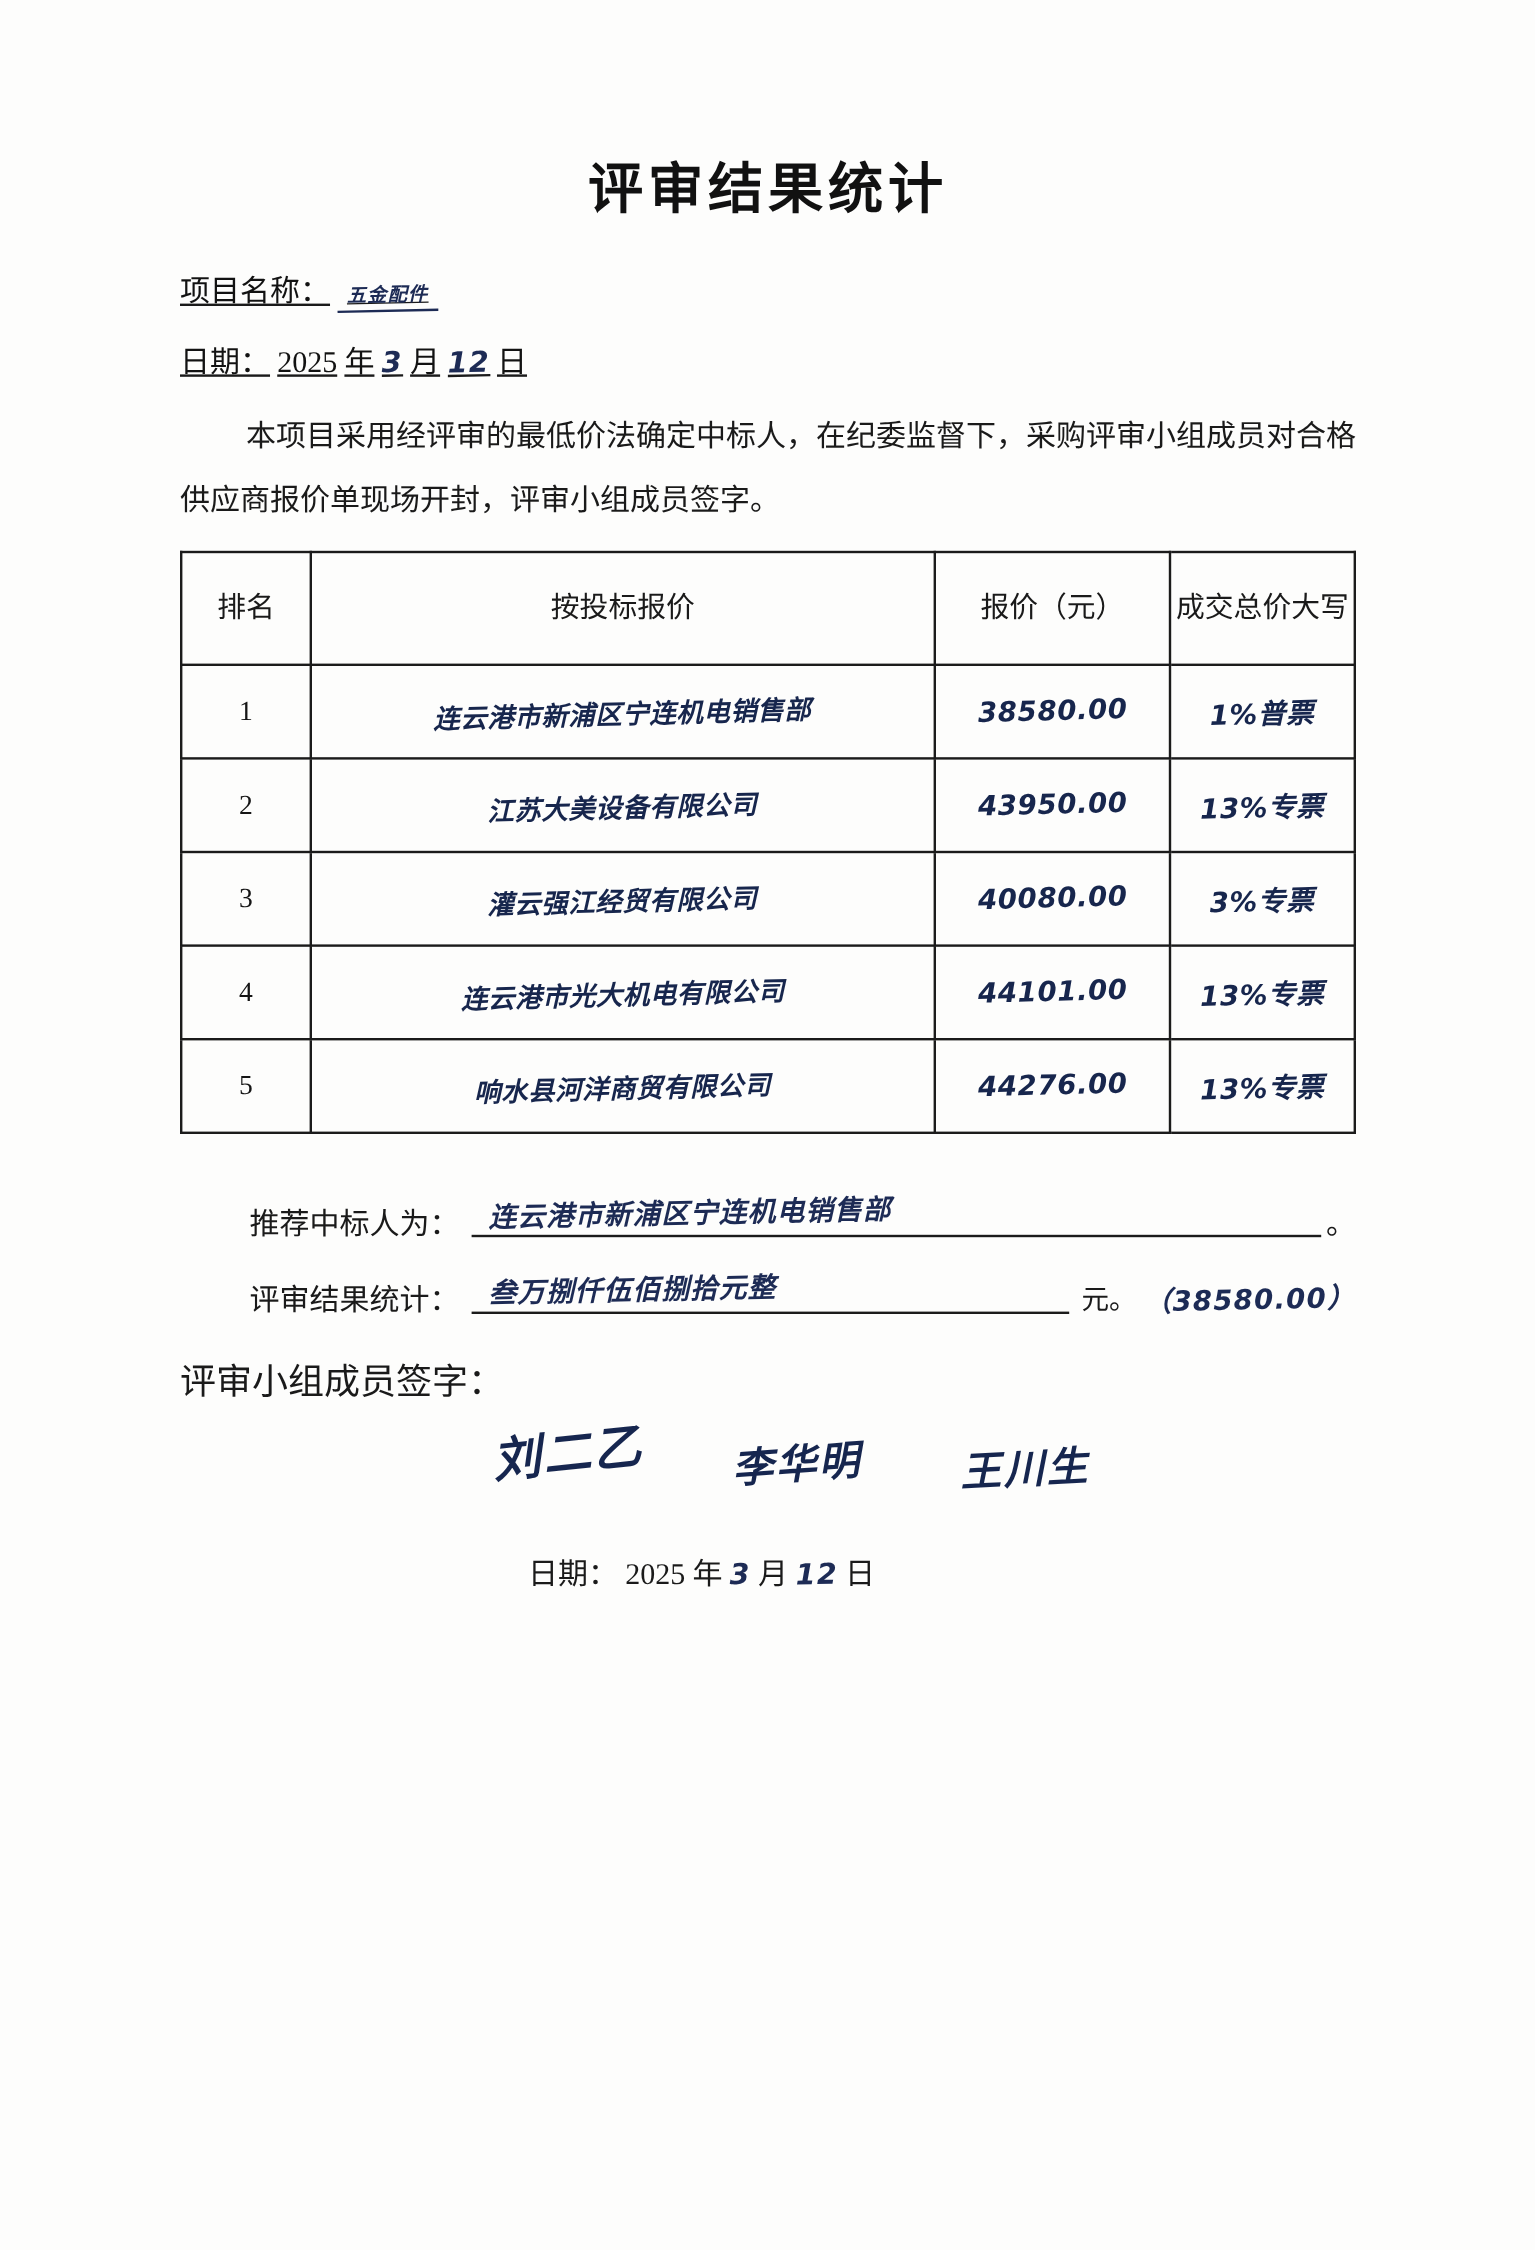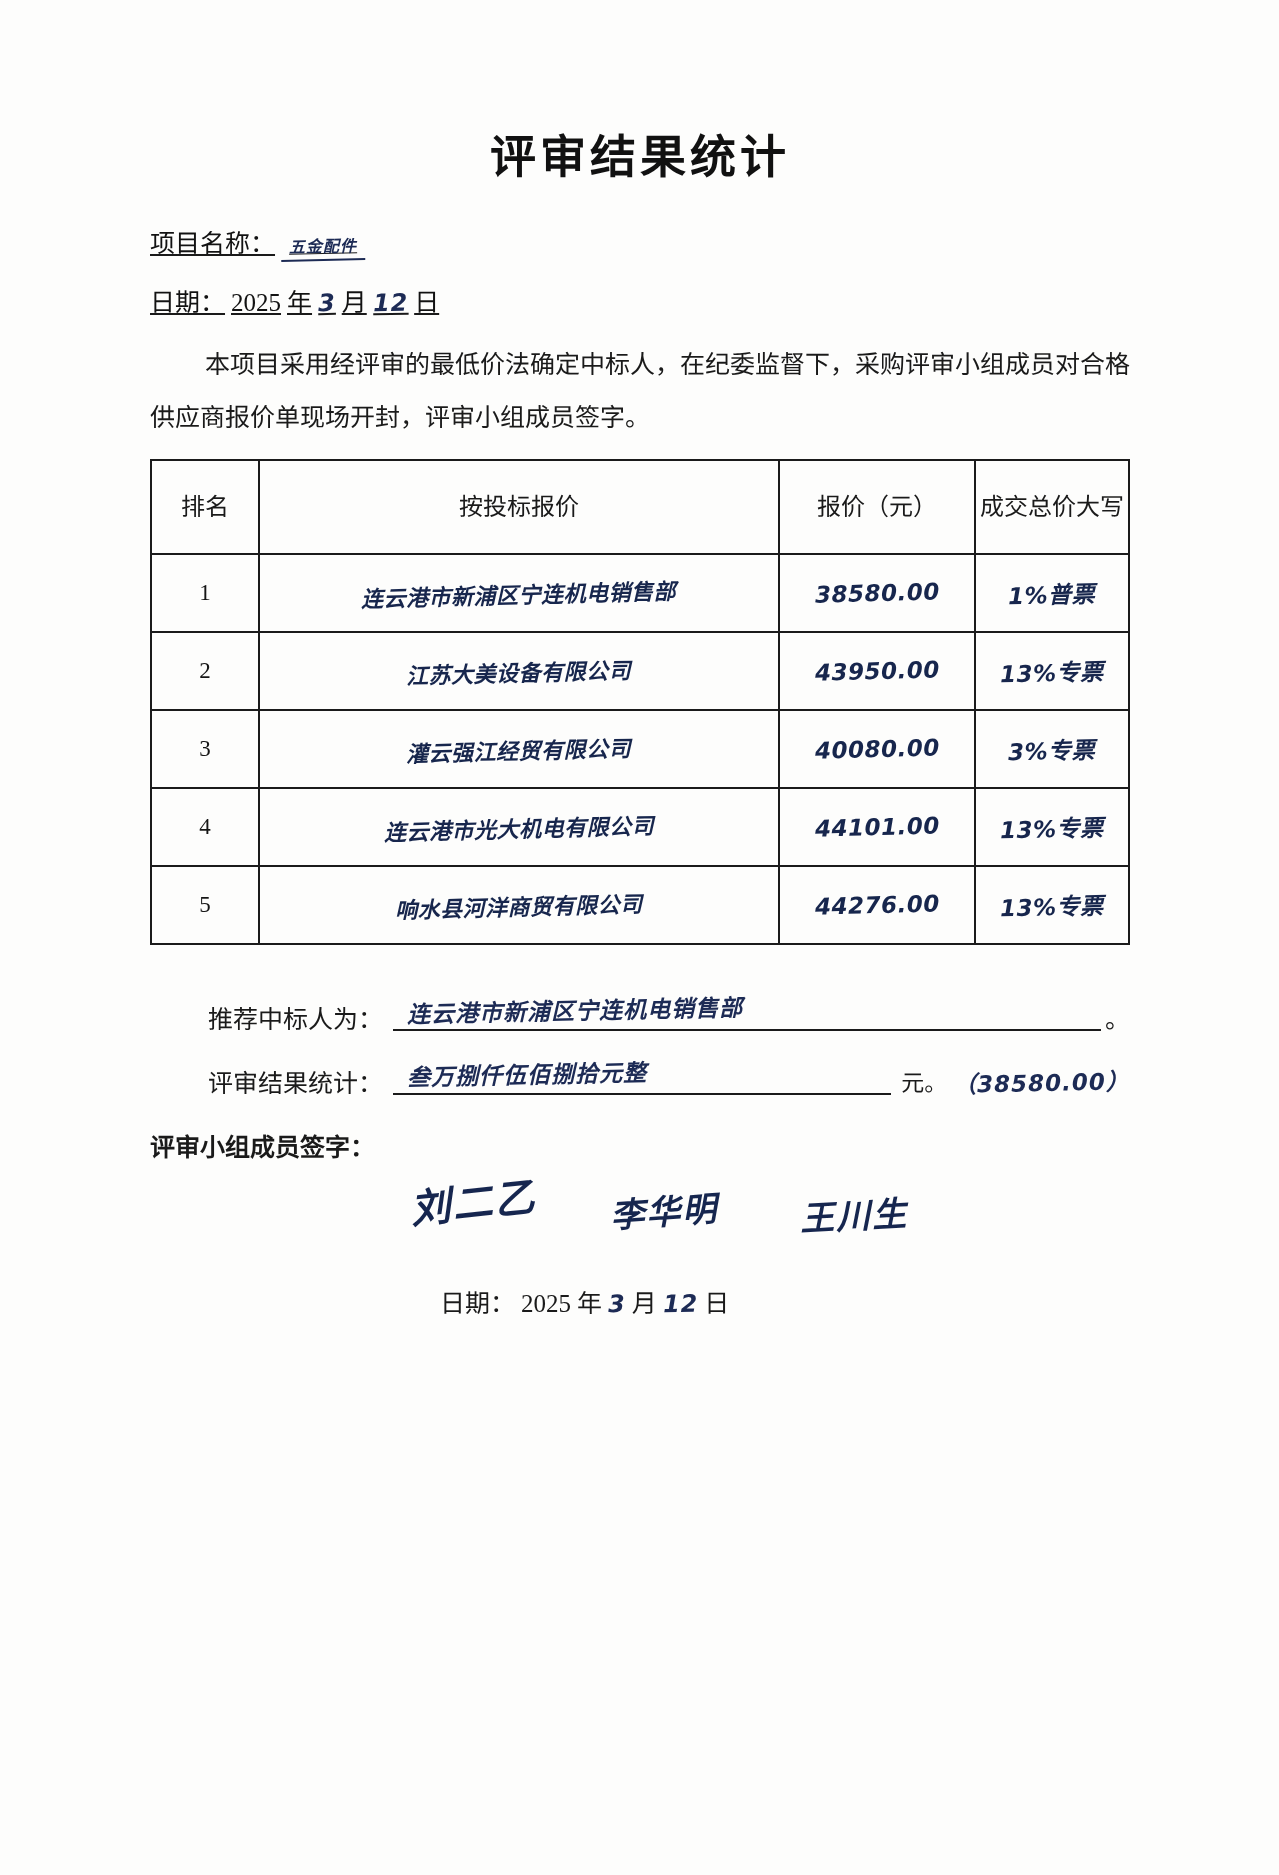--- a/index.html
+++ b/index.html
@@ -135,21 +135,21 @@
     height: 30px;
   }
   .fill .hand {
     position: absolute;
     left: 14px;
     bottom: 3px;
     font-size: 23px;
     white-space: nowrap;
   }
   .tail { white-space: nowrap; font-size: 23px; margin-left: 6px;}
-  .sign-label { font-size: 25px; margin: 18px 0 0 0; font-weight: bold; }
+  .sign-label { font-size: 30px; margin: 18px 0 0 0; }
   .signatures {
     height: 120px;
     position: relative;
     margin-left: 260px;
   }
   .sig {
     position: absolute;
     font-family: "DejaVu Sans", sans-serif;
     font-style: italic;
     font-weight: 700;

